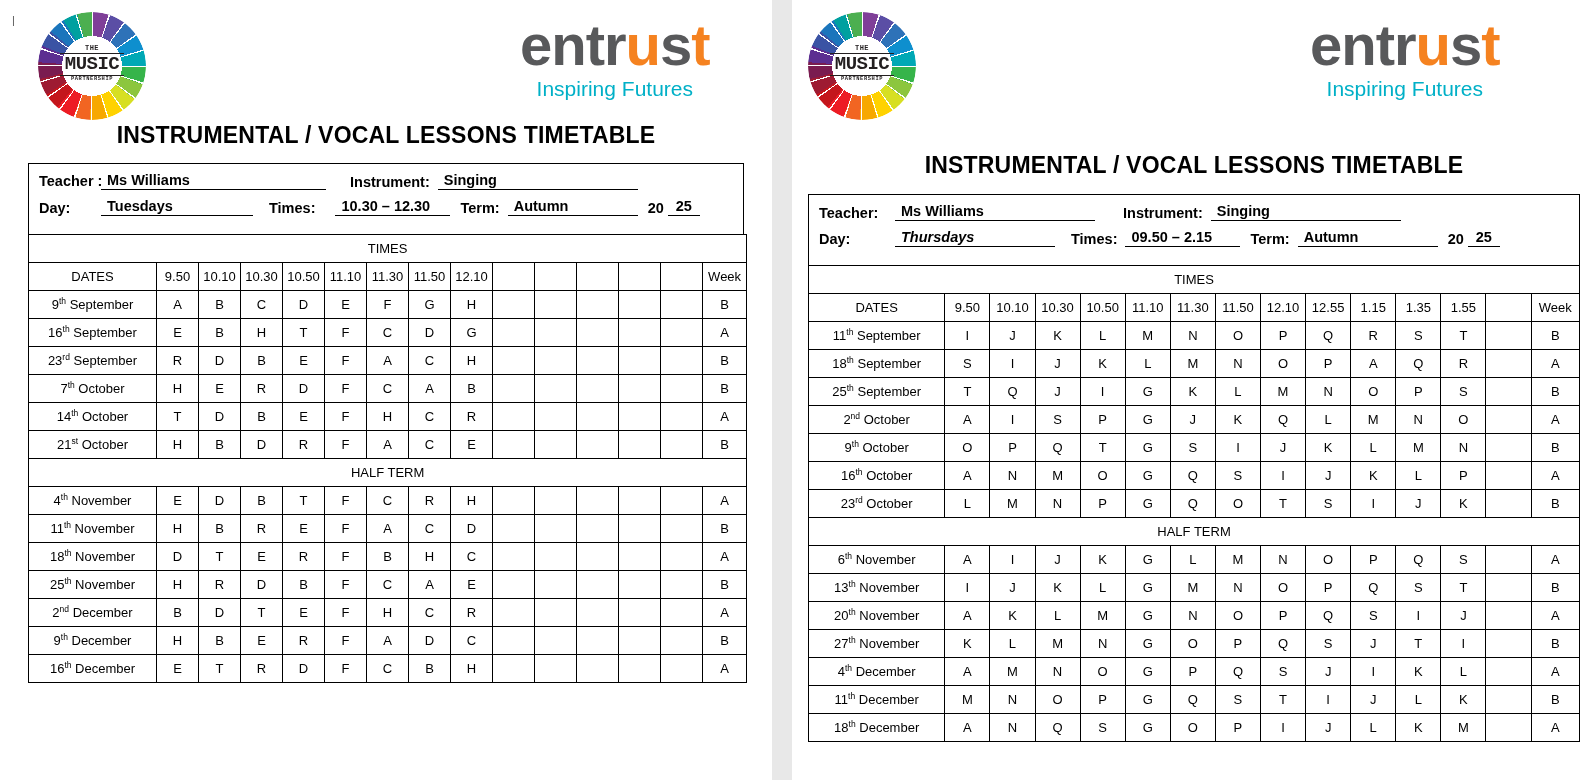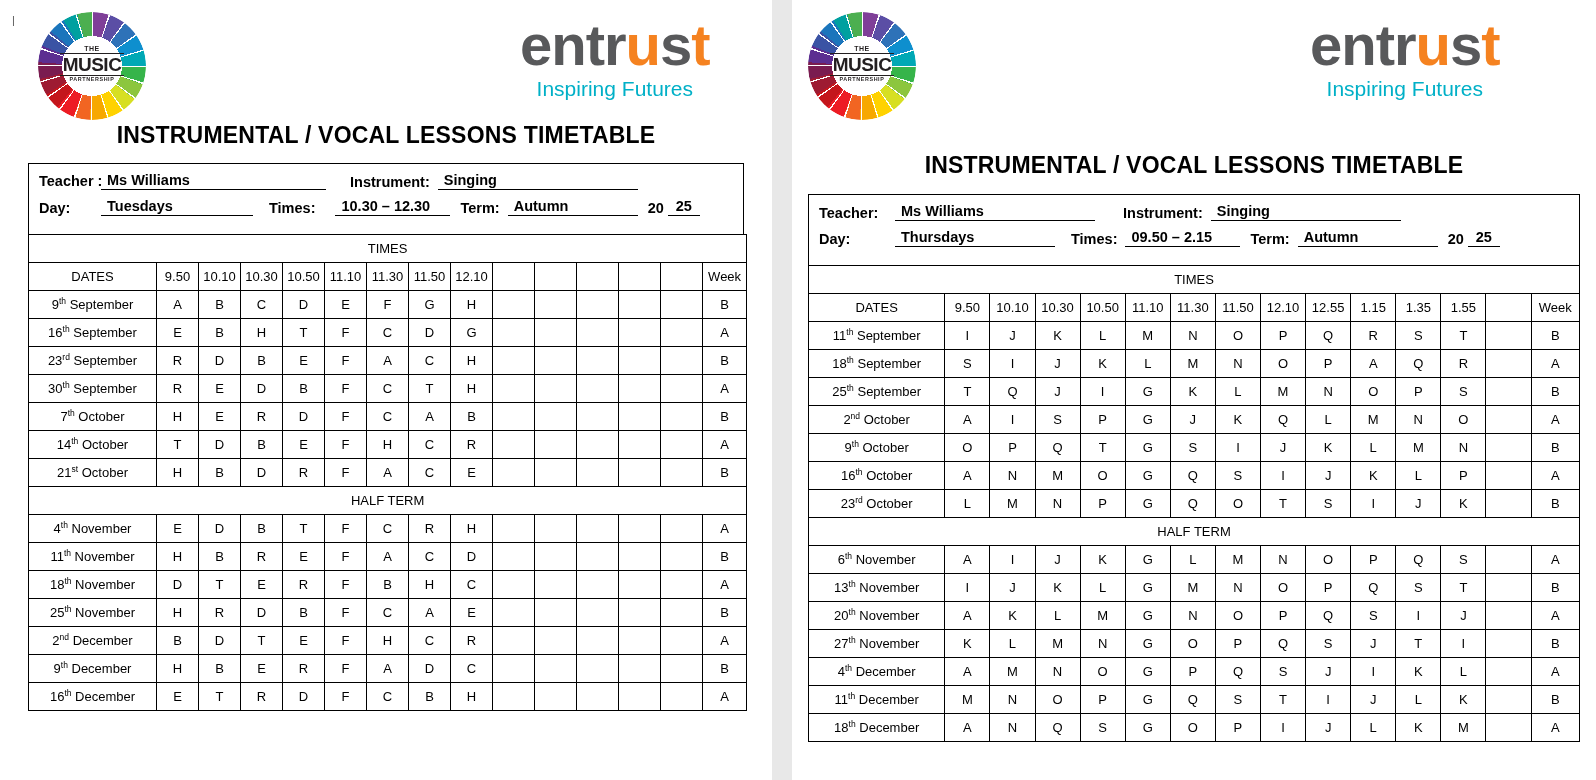--- a/index.html
+++ b/index.html
@@ -26,21 +26,21 @@
   .gutter { width: 20px; background: #e8e8e8; }
   .doc-right { width: 804px; }
 
   
   .logo-row {
     position: relative;
     height: 118px;
   }
   .mp-logo {
     position: absolute;
-    width: 110px; height: 108px;
+    width: 110px; height: 108px; font-family: Liberation Mono, monospace;
   }
   .mp-ring {
     position: absolute;
     left: 0; top: 0;
     width: 108px; height: 108px;
     border-radius: 50%;
     background:
       conic-gradient(
         #7f3f98 0deg 18deg,
         #5b4ea5 18deg 36deg,
@@ -316,37 +316,20 @@
               <td>C</td>
               <td>H</td>
               <td></td>
               <td></td>
               <td></td>
               <td></td>
               <td></td>
               <td class="weekcell">B</td>
             </tr>
             <tr>
-              <td class="datecell">30<sup>th</sup> September</td>
-              <td>R</td>
-              <td>E</td>
-              <td>D</td>
-              <td>B</td>
-              <td>F</td>
-              <td>C</td>
-              <td>T</td>
-              <td>H</td>
-              <td></td>
-              <td></td>
-              <td></td>
-              <td></td>
-              <td></td>
-              <td class="weekcell">A</td>
-            </tr>
-            <tr>
               <td class="datecell">7<sup>th</sup> October</td>
               <td>H</td>
               <td>E</td>
               <td>R</td>
               <td>D</td>
               <td>F</td>
               <td>C</td>
               <td>A</td>
               <td>B</td>
               <td></td>
@@ -545,21 +528,21 @@
     <div style="padding: 1px 16px;">
       <div class="infobox">
         <div class="inforow">
           <span class="lbl" style="width:76px;">Teacher:</span>
           <span class="fill" style="width:200px; text-align:left;">Ms Williams</span>
           <span class="lbl" style="margin-left:28px;">Instrument:</span>
           <span class="fill" style="width:190px; text-align:left; margin-left:8px;">Singing</span>
         </div>
         <div class="inforow">
           <span class="lbl" style="width:76px;">Day:</span>
-          <span class="fill" style="width:160px; text-align:left;">Thursdays</span>
+          <span class="fill" style="width:160px; text-align:left;font-style:italic;">Thursdays</span>
           <span class="lbl" style="margin-left:16px;">Times:</span>
           <span class="fill" style="width:115px; text-align:left; margin-left:8px;">09.50 – 2.15</span>
           <span class="lbl" style="margin-left:10px;">Term:</span>
           <span class="fill" style="width:140px; text-align:left; margin-left:8px;">Autumn</span>
           <span class="lbl" style="margin-left:10px;">20</span>
           <span class="fill" style="width:32px; text-align:center; margin-left:4px;">25</span>
         </div>
       </div>
 
       <table class="tt" id="table-right">

